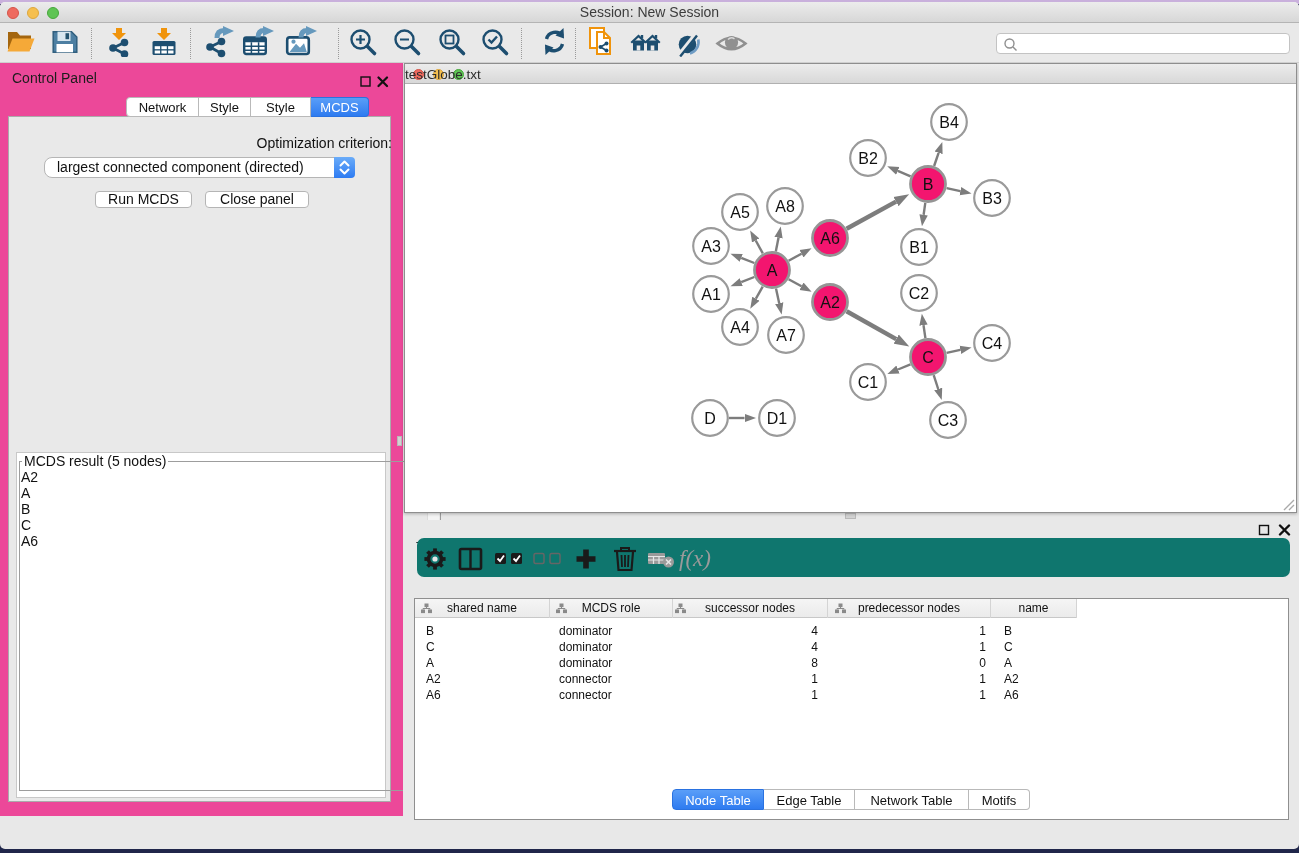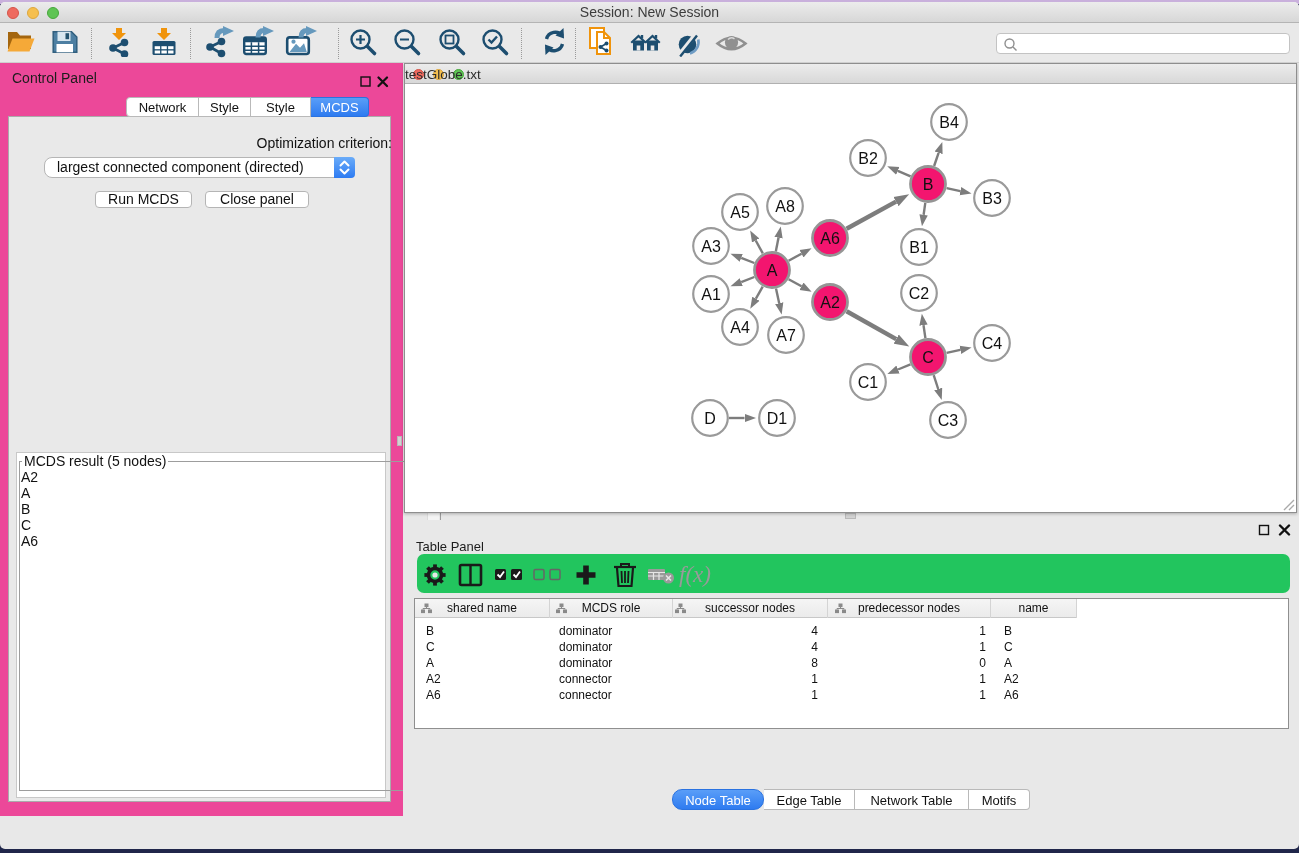--- a/index.html
+++ b/index.html
@@ -71,23 +71,23 @@
   font-size:13.5px; color:#2c2c2c; }
 #nettitle .t1 { left:8px;  background:#ee6a5f; border:0.5px solid #d55449; }
 #nettitle .t2 { left:28px; background:#f5bf4f; border:0.5px solid #dda63c; }
 #nettitle .t3 { left:48px; background:#5fc454; border:0.5px solid #47a73c; }
 #nettitle .tl { top:4.5px; width:11px; height:11px; }
 #graph { position:absolute; left:0; top:21px; }
 
 #tpanel { position:absolute; left:403px; top:518px; width:896px; height:296px;
   background:#e8e8e8; }
 #tpanel .ptitle { position:absolute; left:13px; top:19px; font-size:13px; color:#1d1d1d; }
-#ttoolbar { position:absolute; left:14px; top:34px; width:873px; height:39px;
-  background:#22c55e; border-radius:7px;text-align:right; }
-#ttable { position:absolute; left:11px; top:78px; width:875px; height:131px;
+#ttoolbar { position:absolute; left:14px; top:18px; width:873px; height:39px;
+  background:#0f766e; border-radius:7px;text-align:right; }
+#ttable { position:absolute; left:11px; top:78px; width:875px; height:222px;
   background:#fff; border:1px solid #8f8f8f; }
 #thead { position:absolute; left:0; top:0; height:19px; width:662px;
   background:linear-gradient(#f5f5f5,#ebebeb); border-bottom:1px solid #c8c8c8;
   font-size:12px; color:#111; }
 .hcell { position:absolute; top:0; height:19px; border-right:1px solid #d4d4d4;
   text-align:center; line-height:19px; }
 .trow { position:absolute; font-size:12px; color:#111; }
 #ttabs { position:absolute; left:0; top:269px; width:100%; display:flex;
   justify-content:center; font-size:13px; }
 #ttabs .tab { background:#fff; border:1px solid #b9b9b9; border-left:none;
@@ -440,19 +440,19 @@
         <use href="#hier" x="254" y="0"></use>
           <use href="#hier" x="414" y="0"></use>
       </svg>
       <div class="trow" style="left:11px; top:24px; line-height:16px;">B<br>C<br>A<br>A2<br>A6</div>
       <div class="trow" style="left:144px; top:24px; line-height:16px;">dominator<br>dominator<br>dominator<br>connector<br>connector</div>
       <div class="trow" style="left:330px; top:24px; width:73px; text-align:right; line-height:16px;">4<br>4<br>8<br>1<br>1</div>
       <div class="trow" style="left:500px; top:24px; width:71px; text-align:right; line-height:16px;">1<br>1<br>0<br>1<br>1</div>
       <div class="trow" style="left:589px; top:24px; line-height:16px;">B<br>C<br>A<br>A2<br>A6</div>
     </div>
     <div id="ttabs">
-      <div class="tab first sel" style="width:92px;border-radius:10px;">Node Table</div>
+      <div class="tab first sel" style="width:92px;">Node Table</div>
         <div class="tab" style="width:91px;">Edge Table</div>
       <div class="tab" style="width:114px;">Network Table</div>
         <div class="tab last" style="width:61px;">Motifs</div>
     </div>
   </div>
 </div>
 
 </body></html>

